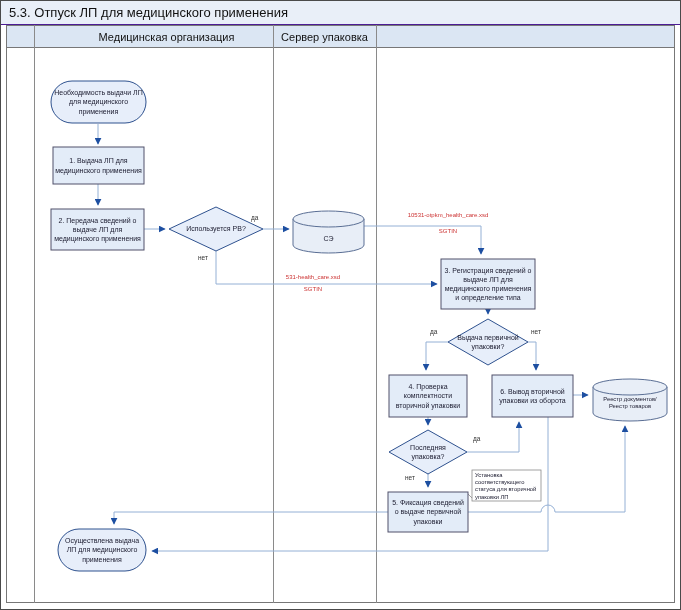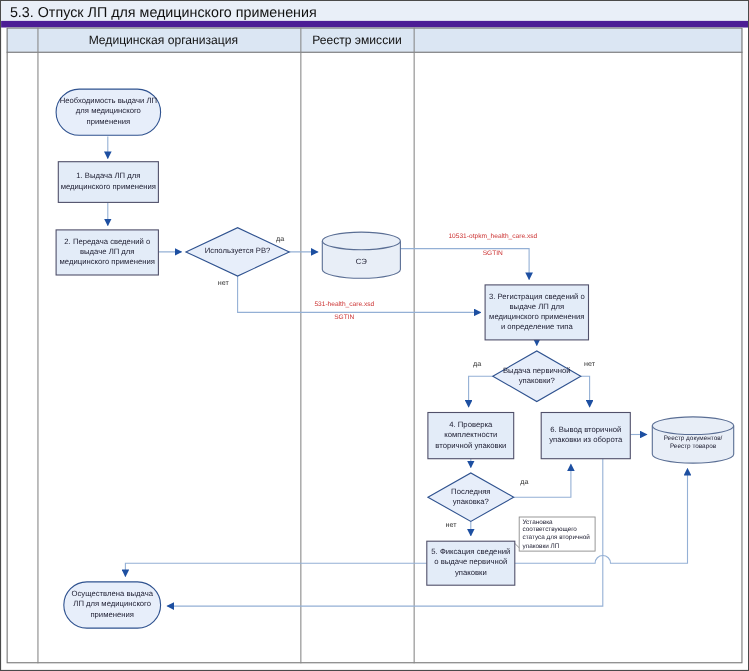--- a/index.html
+++ b/index.html
@@ -3,21 +3,21 @@
 <meta charset="utf-8">
 <style>
   html,body{margin:0;padding:0;background:#fff;}
   .canvas{
     position:relative;width:681px;height:610px;background:#fff;
     font-family:"Liberation Sans",sans-serif;overflow:hidden;
     border:1px solid #4a4a4a;box-sizing:border-box;
   }
   .title-bar{
     position:absolute;left:0;top:0;width:100%;height:24px;
-    background:#e9eff8;border-bottom:6px solid #4c1d95;box-sizing:border-box;
+    background:#e9eff8;border-bottom:1px solid #4c1d95;box-sizing:border-box;
     display:flex;align-items:center;padding-left:8px;
   }
   .title-bar .t{font-size:13px;color:#111;}
   .pool{position:absolute;left:5px;top:24px;width:669px;height:578px;border:1px solid #777;box-sizing:border-box;}
   .hdr-row{position:absolute;left:5px;top:24px;width:669px;height:23px;background:#dbe6f3;border-bottom:1px solid #777;box-sizing:border-box;}
   .vline{position:absolute;top:24px;height:578px;width:1px;background:#8a8a8a;}
   .lane-label{position:absolute;top:26px;height:20px;display:flex;align-items:center;justify-content:center;font-size:11px;color:#111;}
   svg.layer{position:absolute;left:0;top:0;pointer-events:none;}
   .nl{
     position:absolute;display:flex;align-items:center;justify-content:center;
@@ -38,22 +38,22 @@
 
   <div class="title-bar">
     <span class="t">5.3. Отпуск ЛП для медицинского применения</span>
   </div>
 
   <div class="hdr-row"></div>
   <div class="pool"></div>
   <div class="vline" style="left:33px"></div>
   <div class="vline" style="left:272px"></div>
   <div class="vline" style="left:375px"></div>
-  <div class="lane-label" style="left:28px;width:239px">Медицинская организация</div>
-  <div class="lane-label" style="left:272px;width:103px">Реестр эмиссии</div>
+  <div class="lane-label" style="left:46px;width:239px">Медицинская организация</div>
+  <div class="lane-label" style="left:272px;width:103px">Сервер упаковка</div>
 
   <svg class="layer" width="681" height="610" viewBox="0 0 681 610">
     <defs>
       <marker id="arr" viewBox="0 0 10 10" refX="9" refY="5" markerWidth="7" markerHeight="7" orient="auto-start-reverse">
         <path d="M0,0 L10,5 L0,10 z" fill="#1d4fa1"></path>
       </marker>
     </defs>
 
     <g stroke="#94b0d5" stroke-width="1" fill="none">
       <path d="M97,123 V143" marker-end="url(#arr)"></path>

